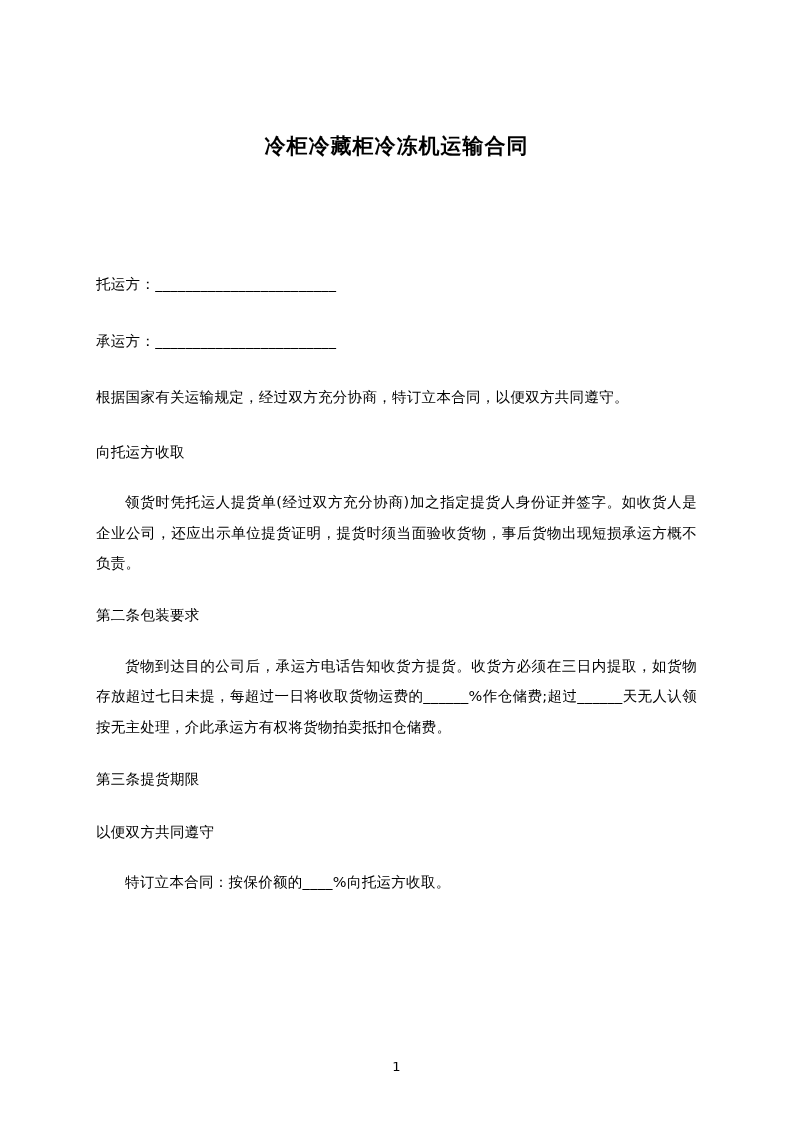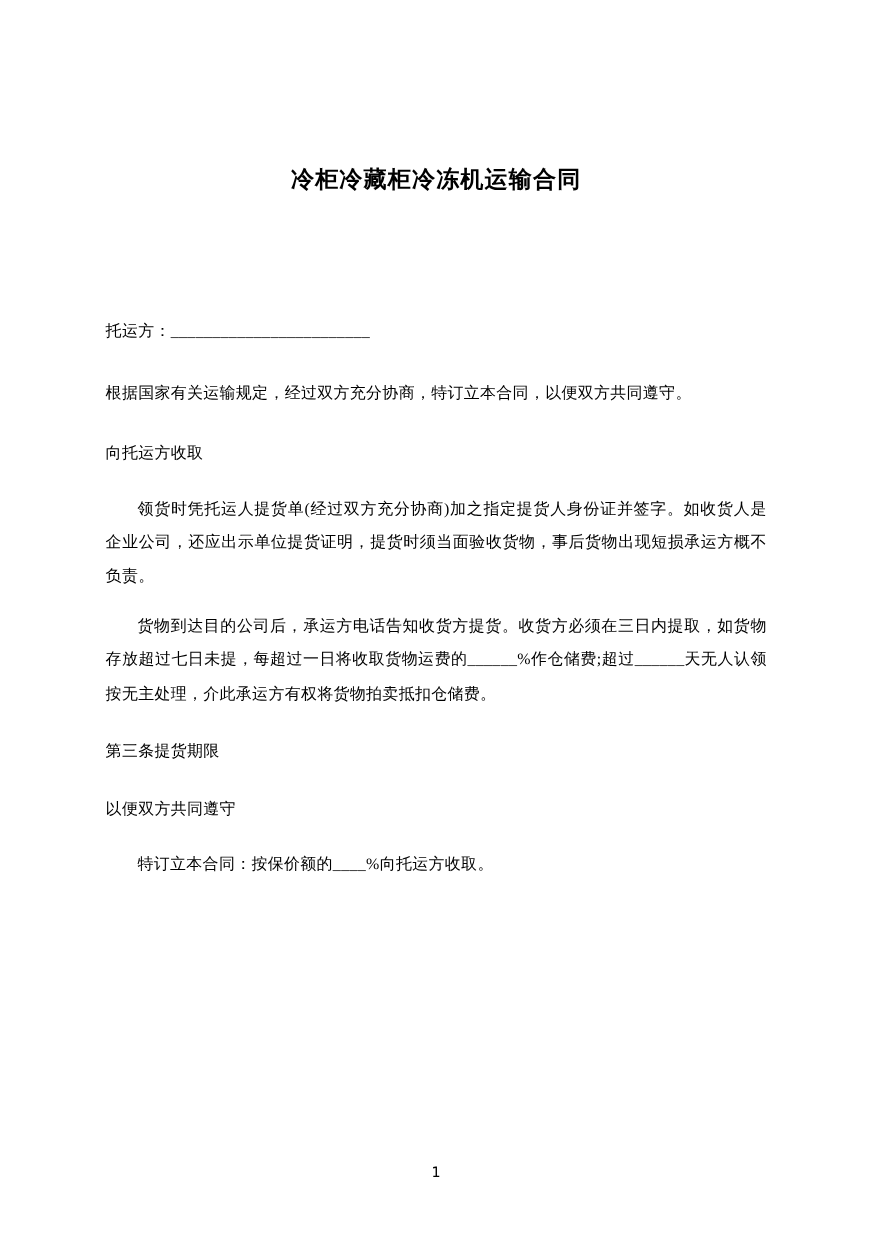--- a/index.html
+++ b/index.html
@@ -12,35 +12,34 @@
     height: 1122px;
     font-family: "DejaVu Sans", "Liberation Sans", sans-serif;
     color: #000000;
     position: relative;
     overflow: hidden;
   }
   .page {
     width: 793px;
     height: 1122px;
     box-sizing: border-box;
-    padding: 17px 96px;
+    padding: 0 96px;
     position: relative;
   }
   .doc-title {
     text-align: center;
     font-size: 21px;
     font-weight: bold;
     letter-spacing: 1px;
     margin: 0;
     padding-top: 132px;
     line-height: 1.4;
   }
   .body-block {
     margin-top: 108px;
-    font-family: Liberation Serif, serif;
   }
   .para {
     font-size: 14.5px;
     line-height: 2.1;
     margin: 0 0 16px 0;
     text-align: justify;
     letter-spacing: 0.3px;
   }
   .para.indent {
     text-indent: 2em;
@@ -68,27 +67,31 @@
 <div class="page">
 
   <h1 class="doc-title">冷柜冷藏柜冷冻机运输合同</h1>
 
   <div class="body-block">
 
     <p class="para field">
       <span>托运方：</span><span>________________________</span>
     </p>
 
+    <p class="para field">
+      <span>承运方：</span><span>________________________</span>
+    </p>
 
     <p class="para gap-sm">根据国家有关运输规定，经过双方充分协商，特订立本合同，以便双方共同遵守。</p>
 
     <p class="para heading">向托运方收取</p>
 
     <p class="para indent">领货时凭托运人提货单(经过双方充分协商)加之指定提货人身份证并签字。如收货人是企业公司，还应出示单位提货证明，提货时须当面验收货物，事后货物出现短损承运方概不负责。</p>
 
+    <p class="para heading">第二条包装要求</p>
 
 
     <p class="para indent">货物到达目的公司后，承运方电话告知收货方提货。收货方必须在三日内提取，如货物存放超过七日未提，每超过一日将收取货物运费的______%作仓储费;超过______天无人认领按无主处理，介此承运方有权将货物拍卖抵扣仓储费。</p>
 
     <p class="para heading">第三条提货期限</p>
 
     <p class="para heading">以便双方共同遵守</p>
 
     <p class="para indent">特订立本合同：按保价额的____%向托运方收取。</p>
 

